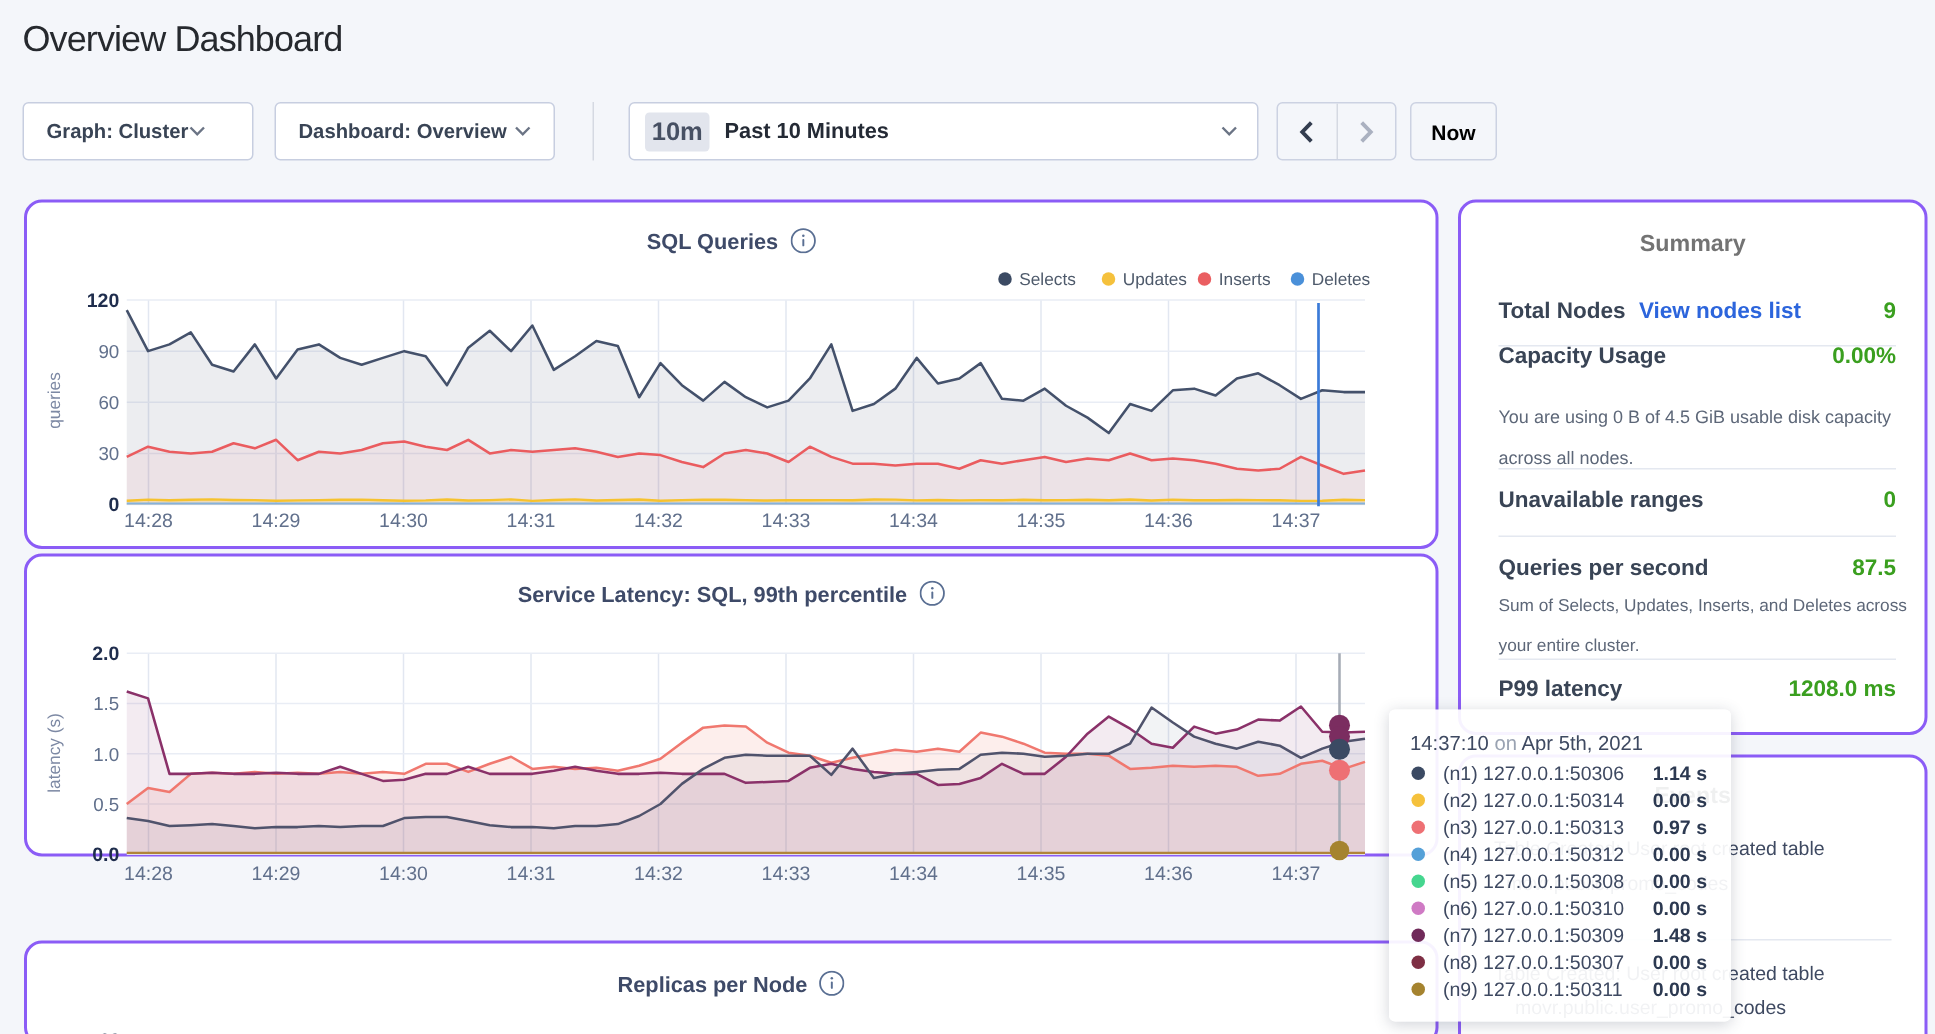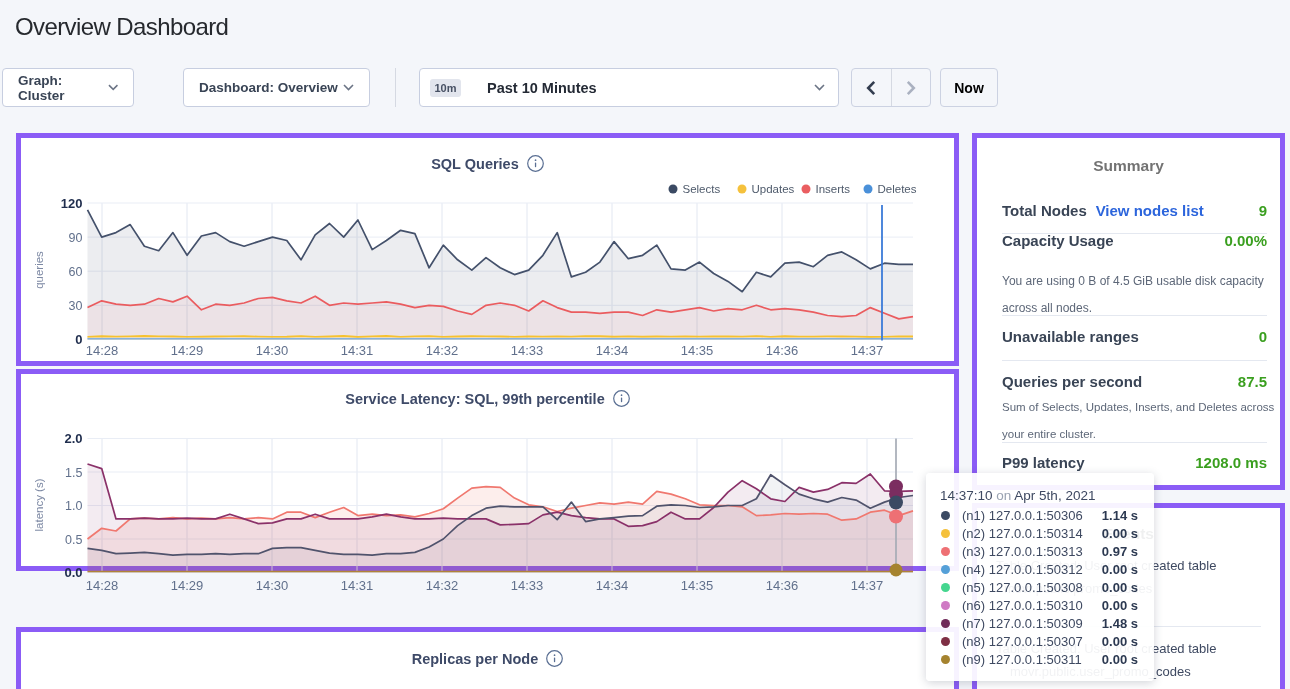--- a/index.html
+++ b/index.html
@@ -1,42 +1,42 @@
 <!DOCTYPE html>
 <html><head><meta charset="utf-8"><style>
 * { margin:0; padding:0; box-sizing:border-box; }
 html,body { width:1290px; height:689px; overflow:hidden; background:#f4f6fa;
   font-family:"Liberation Sans", sans-serif; }
 .abs { position:absolute; }
-.card { position:absolute; background:#fff; border:5px solid #8b5cf6; border-radius:0; }
+.card { position:absolute; background:#fff; border:2px solid #8b5cf6; border-radius:12px; }
 .ctrl { position:absolute; background:#fff; border:1px solid #c7cee0; border-radius:4px;
   color:#394455; font-weight:bold; font-size:13.5px; display:flex; align-items:center; }
 .ctitle { position:absolute; width:100%; text-align:center; font-size:14.5px; font-weight:bold; color:#3e4a68; }
 .slab { font-weight:bold; font-size:15px; color:#394455; }
 .sval { font-weight:bold; font-size:15px; color:#3a9f1f; float:right; }
 .sdesc { position:absolute; left:25px; font-size:12px; color:#5d6778; line-height:27px; white-space:nowrap; }
 .ssep { position:absolute; left:25px; width:265px; border-top:1px solid #e4e8f0; }
 .trow { display:flex; align-items:center; height:18px; font-size:13px; color:#3e4961; white-space:nowrap; }
 .tdot { width:9px; height:9px; border-radius:50%; display:inline-block; margin:0 12px 0 1px; flex:none; }
 .tlab { flex:1; }
 .tval { font-weight:bold; color:#2c3951; }
 .ev { position:absolute; font-size:13px; color:#3e4961; white-space:nowrap; }
 </style></head>
 <body>
 <div class="abs" style="left:15px;top:13px;font-size:24px;font-weight:400;letter-spacing:-0.6px;color:#26292e">Overview Dashboard</div>
 
-<div class="ctrl" style="left:2px;top:68px;width:132px;height:39px;padding:0 15px;justify-content:flex-start">Graph: Cluster <svg width="11" height="7" viewBox="0 0 11 7" style="vertical-align:1px">
+<div class="ctrl" style="left:15px;top:68px;width:154px;height:39px;padding:0 15px;justify-content:flex-start">Graph: Cluster <svg width="11" height="7" viewBox="0 0 11 7" style="vertical-align:1px">
       <path d="M1 1 L5.5 5.5 L10 1" fill="none" stroke="#6b7485" stroke-width="1.6"></path>
     </svg></div>
 <div class="ctrl" style="left:183px;top:68px;width:187px;height:39px;padding:0 15px;justify-content:space-between">Dashboard: Overview <svg width="11" height="7" viewBox="0 0 11 7" style="vertical-align:1px">
       <path d="M1 1 L5.5 5.5 L10 1" fill="none" stroke="#6b7485" stroke-width="1.6"></path>
     </svg></div>
 <div class="abs" style="left:395px;top:68px;width:1px;height:39px;background:#d5d9e2"></div>
 <div class="ctrl" style="left:419px;top:68px;width:420px;height:39px;padding:0 13px 0 10px;color:#242a35;font-size:14.5px">
-  <span style="background:#e2e5ed;border-radius:3px;font-size:11px;color:#475063;padding:3px 4.5px;margin-right:26px">10m</span>
+  <span style="background:#e2e5ed;border-radius:3px;font-size:17px;color:#475063;padding:3px 4.5px;margin-right:10px">10m</span>
   <span style="flex:1">Past 10 Minutes</span>
     <svg width="11" height="7" viewBox="0 0 11 7" style="vertical-align:1px">
       <path d="M1 1 L5.5 5.5 L10 1" fill="none" stroke="#6b7485" stroke-width="1.6"></path>
     </svg>
 </div>
 <div class="ctrl" style="left:851px;top:68px;width:80px;height:39px;padding:0;background:transparent;border-color:#ccd2e2">
   <div style="flex:1;display:flex;align-items:center;justify-content:center;height:100%">
       <svg width="10" height="16" viewBox="0 0 10 16">
         <path d="M8.2 1.8 L2.2 8 L8.2 14.2" fill="none" stroke="#333d4f" stroke-width="2.6"></path>
       </svg>

